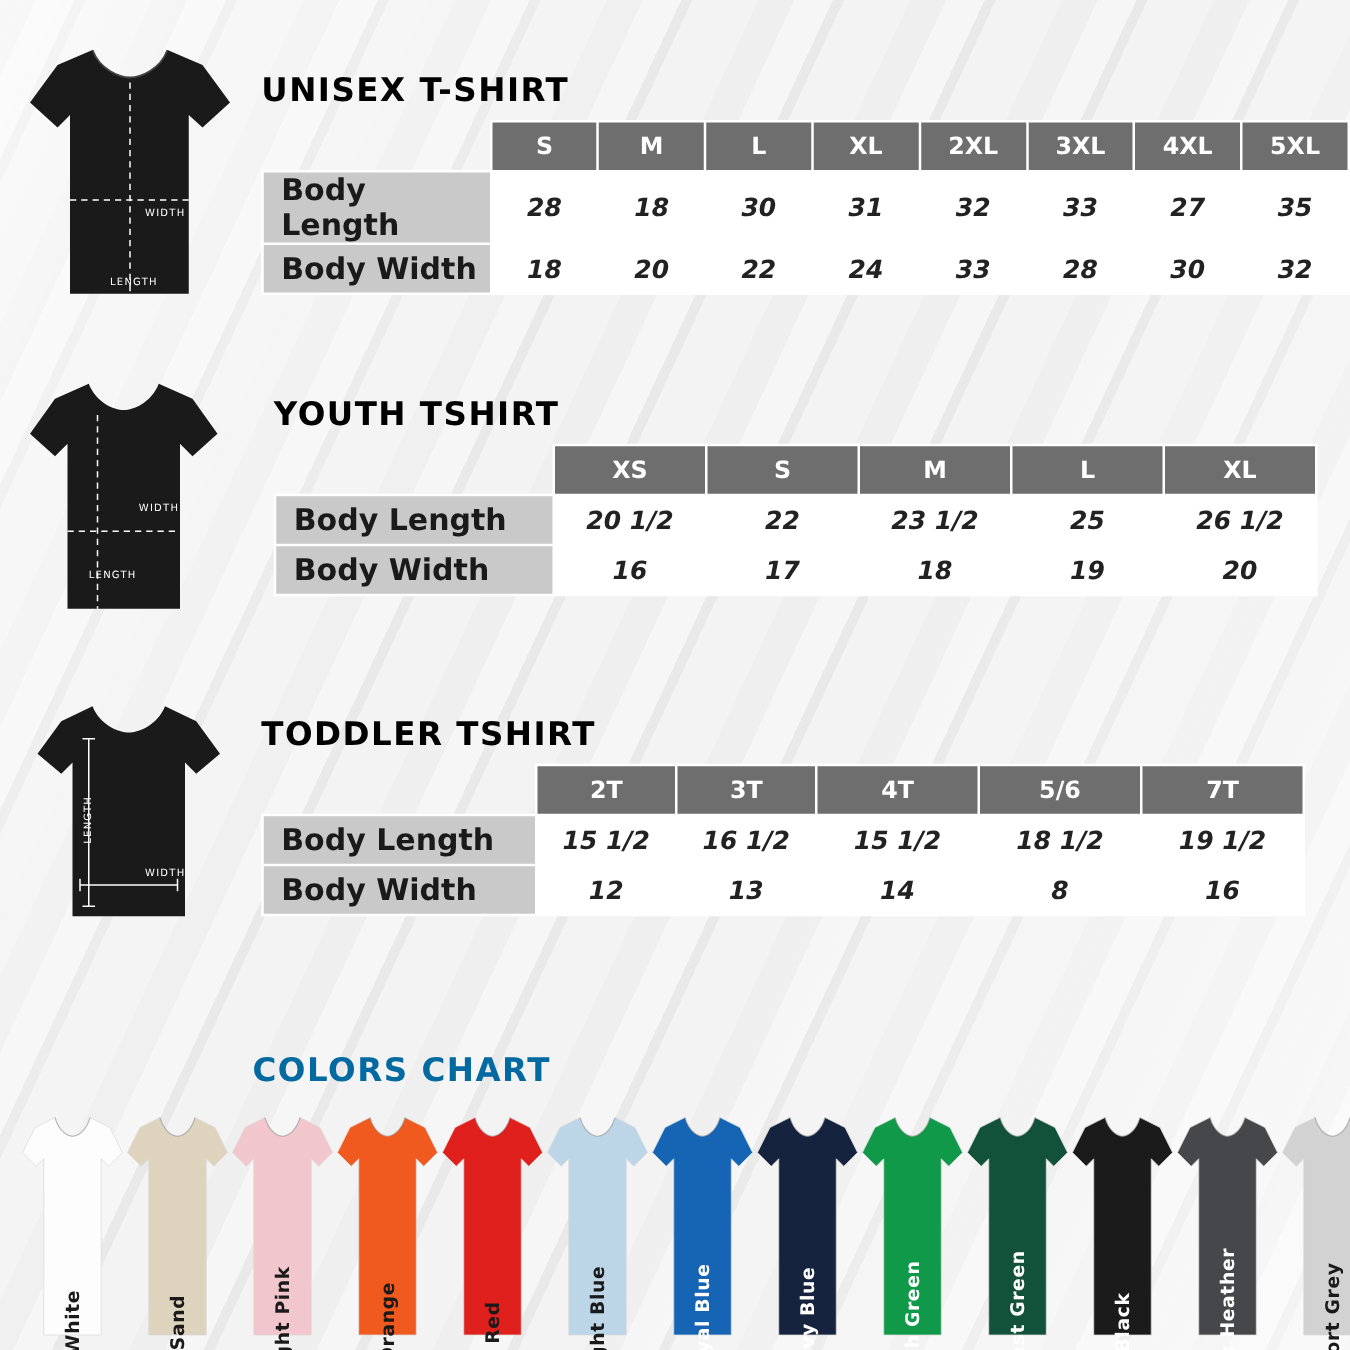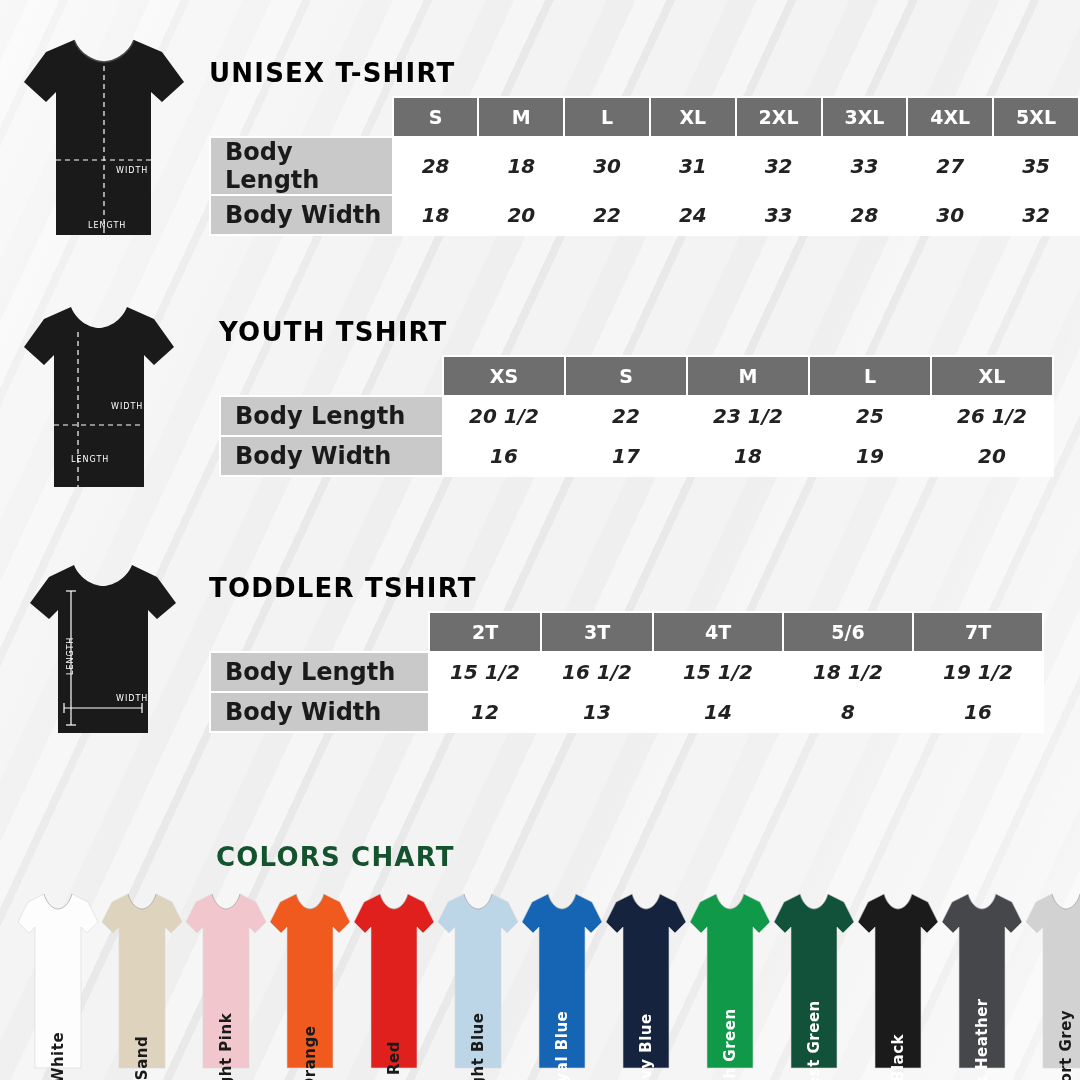--- a/index.html
+++ b/index.html
@@ -109,23 +109,22 @@
     top: 830px;
     width: 1080px;
   }
   .colors-title {
     position: absolute;
     left: 202px;
     top: 12px;
     font-size: 26px;
     font-weight: bold;
     letter-spacing: 1.2px;
-    color: #14532d;
+    color: #0369a1;
     font-family: "DejaVu Sans", sans-serif;
-    margin-left: 14px;
   }
   .swatch-row {
     position: absolute;
     left: 16px;
     top: 58px;
     display: flex;
     gap: 0px;
   }
   .swatch {
     position: relative;

